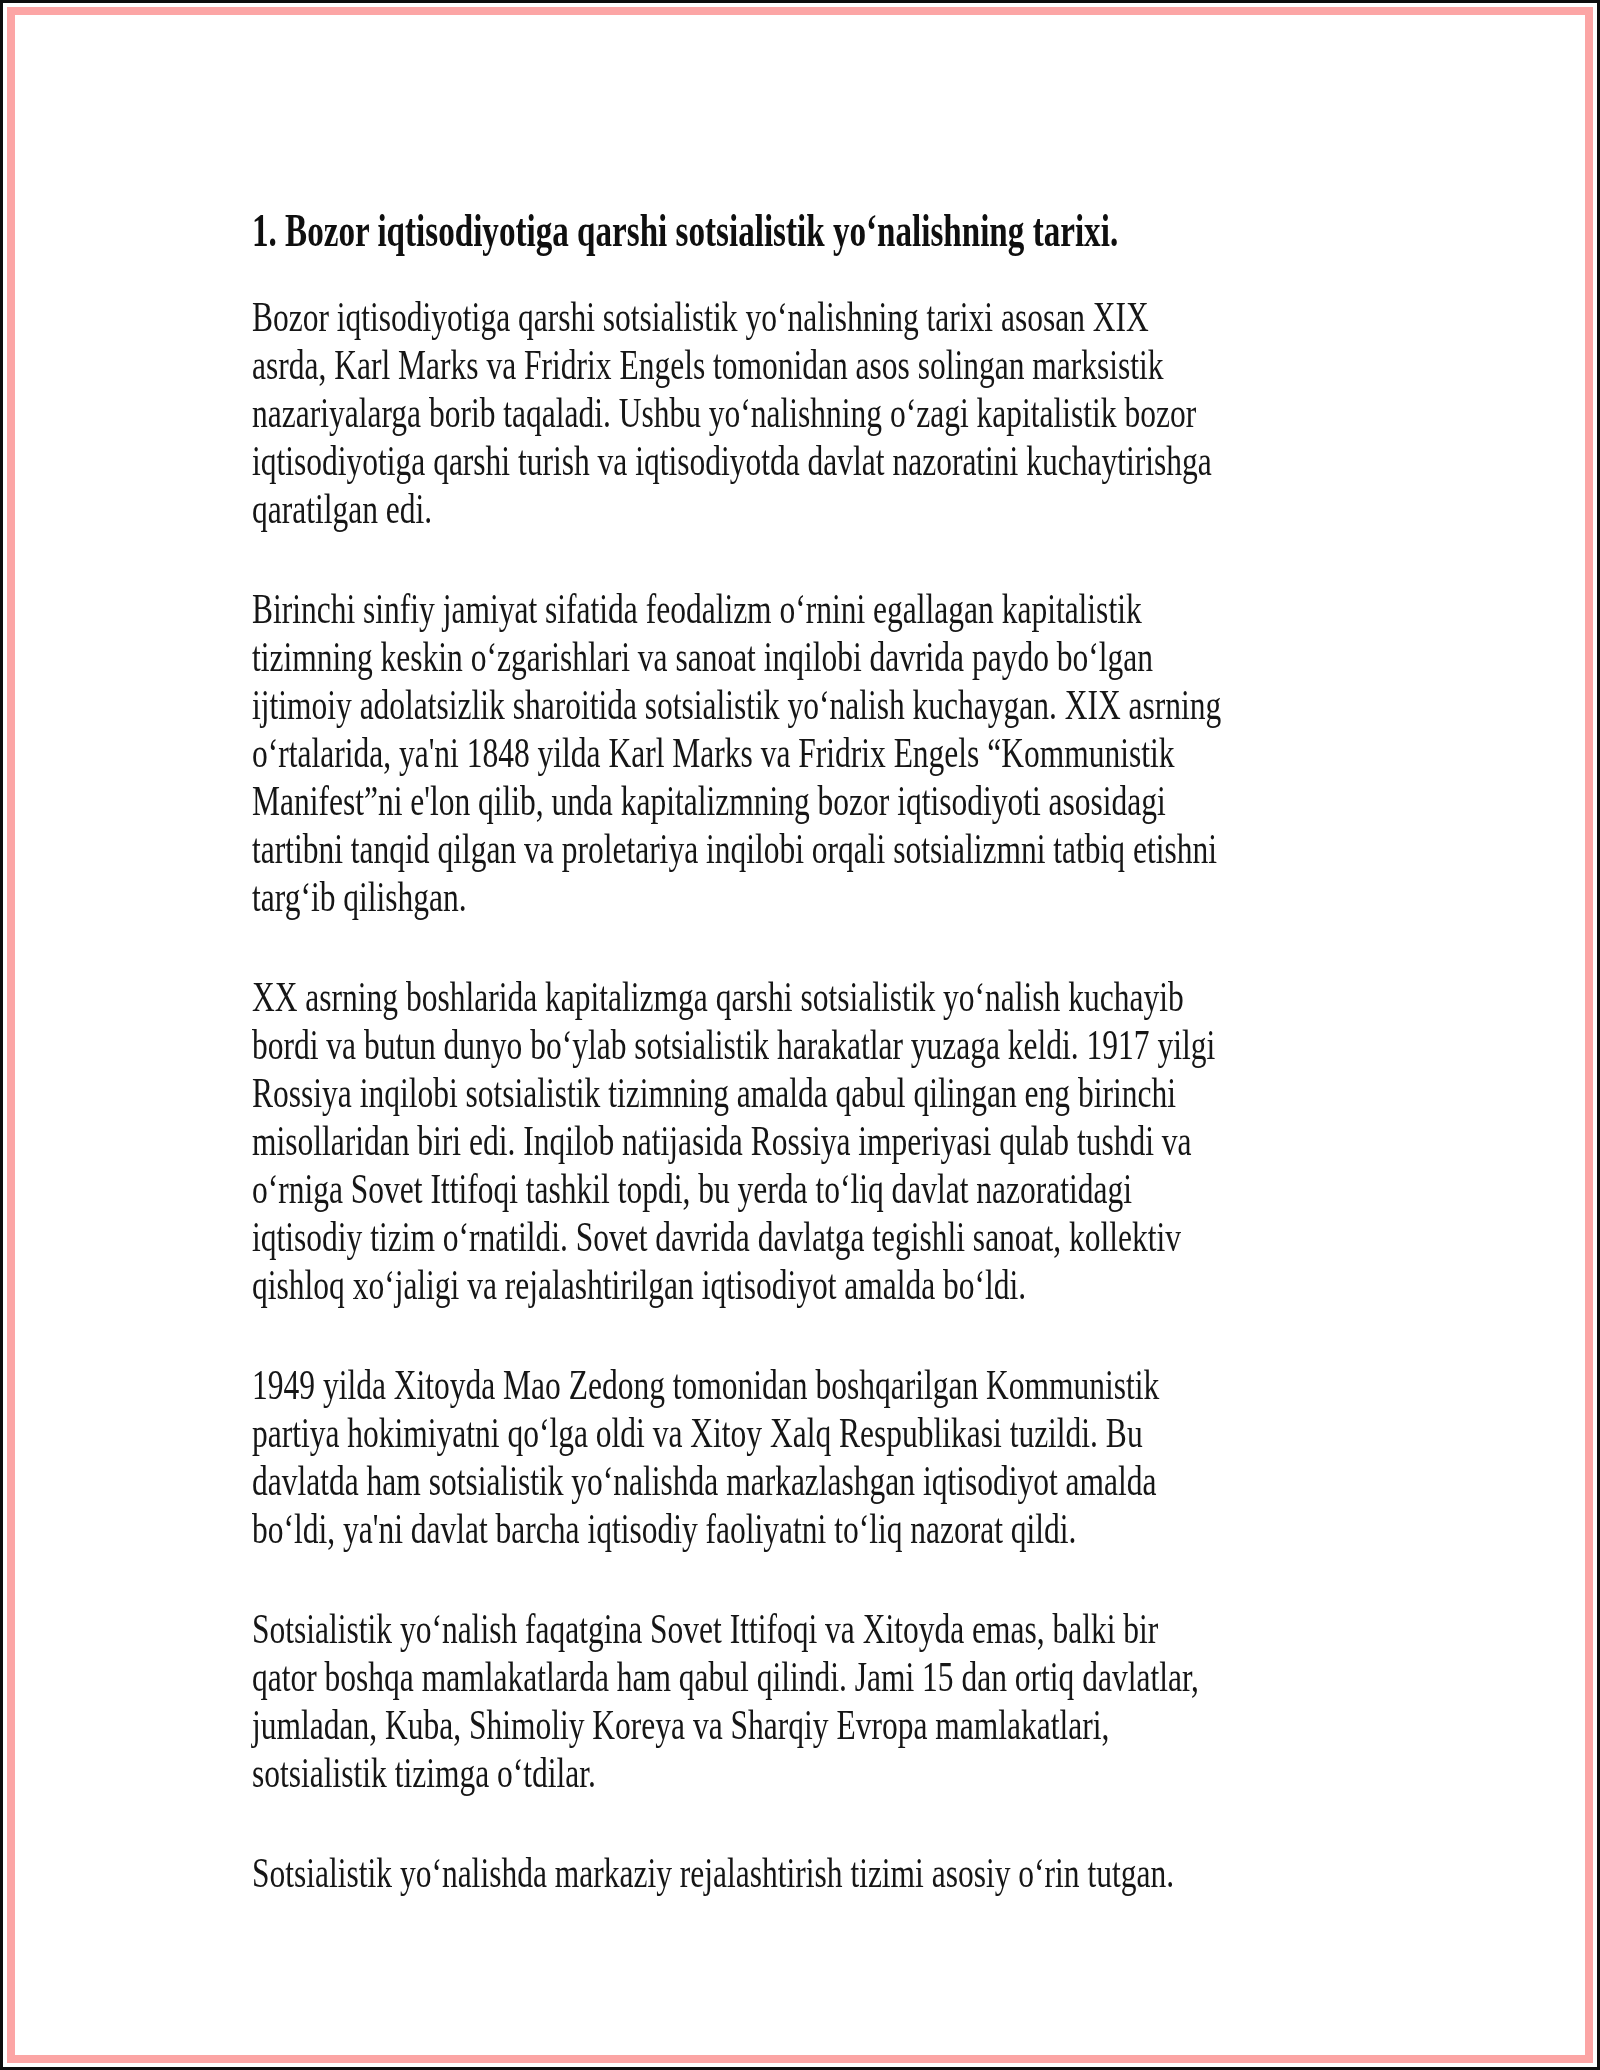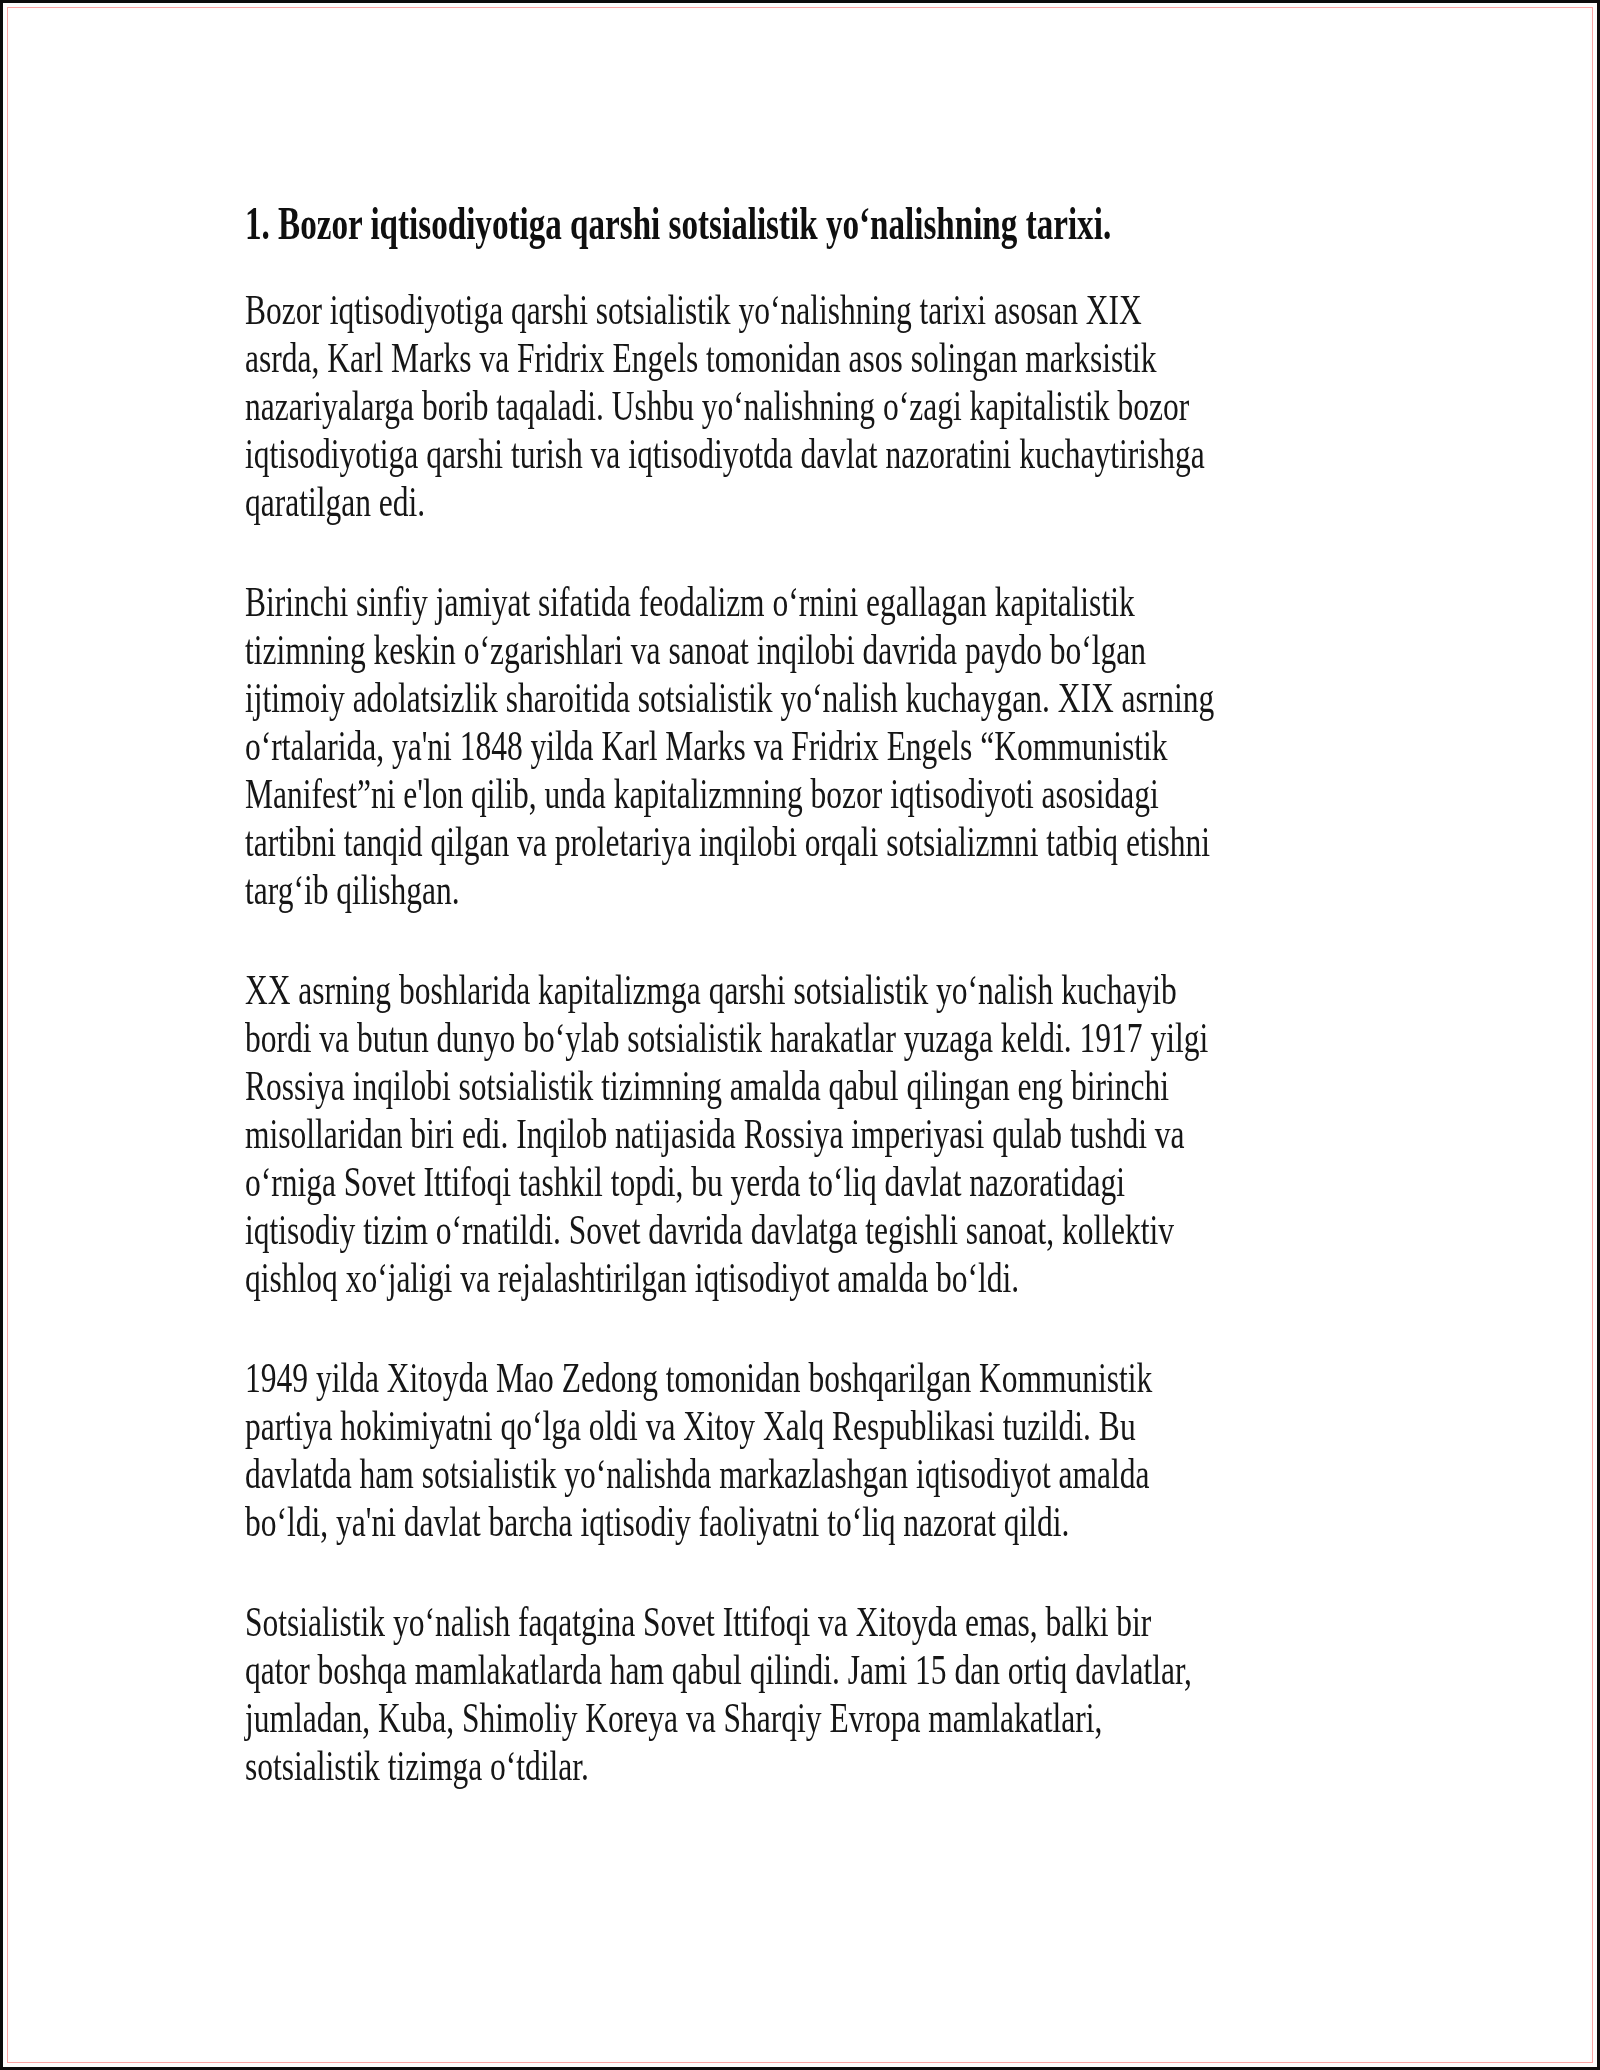--- a/index.html
+++ b/index.html
@@ -17,21 +17,21 @@
   }
   .outer-frame {
     position: absolute;
     inset: 0;
     border: 3px solid #0d0d0d;
     box-sizing: border-box;
   }
   .inner-frame {
     position: absolute;
     inset: 7px;
-    border: 1px solid #fca5a5;
+    border: 8px solid #fca5a5;
     box-sizing: border-box;
     background: #ffffff;
   }
   .content {
     position: absolute;
     left: 237px;
     top: 190px;
     right: 40px;
   }
   .doc-title {
@@ -103,14 +103,17 @@
         <div class="line">bo‘ldi, ya'ni davlat barcha iqtisodiy faoliyatni to‘liq nazorat qildi.</div>
       </div>
 
     <div class="para">
         <div class="line">Sotsialistik yo‘nalish faqatgina Sovet Ittifoqi va Xitoyda emas, balki bir</div>
         <div class="line">qator boshqa mamlakatlarda ham qabul qilindi. Jami 15 dan ortiq davlatlar,</div>
         <div class="line">jumladan, Kuba, Shimoliy Koreya va Sharqiy Evropa mamlakatlari,</div>
         <div class="line">sotsialistik tizimga o‘tdilar.</div>
       </div>
 
+    <div class="para">
+        <div class="line">Sotsialistik yo‘nalishda markaziy rejalashtirish tizimi asosiy o‘rin tutgan.</div>
+      </div>
   </div>
 </div>
 
 </body></html>

